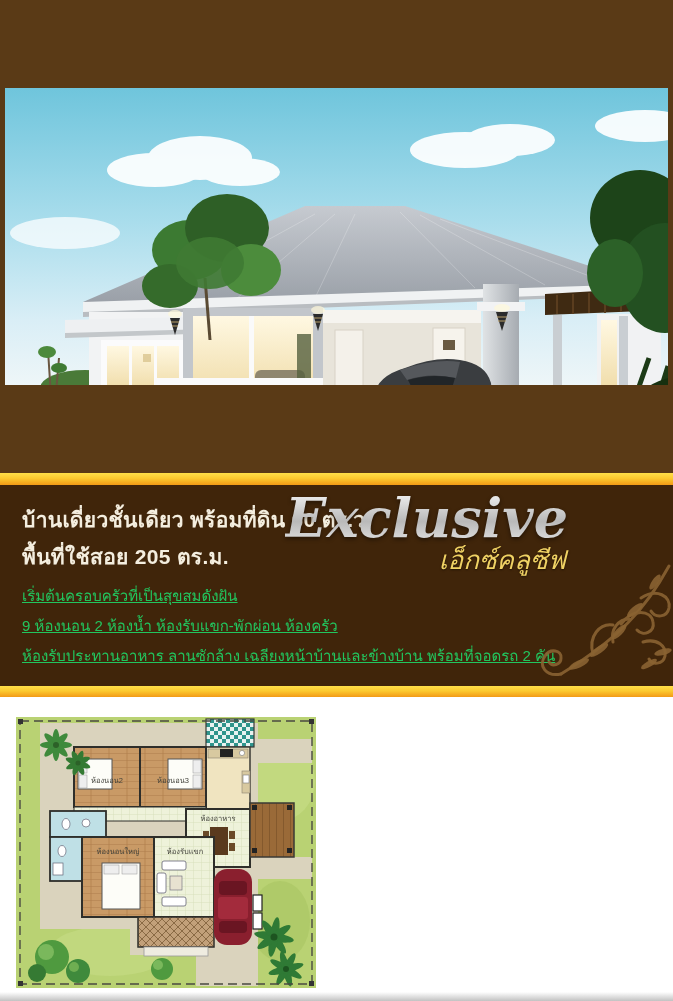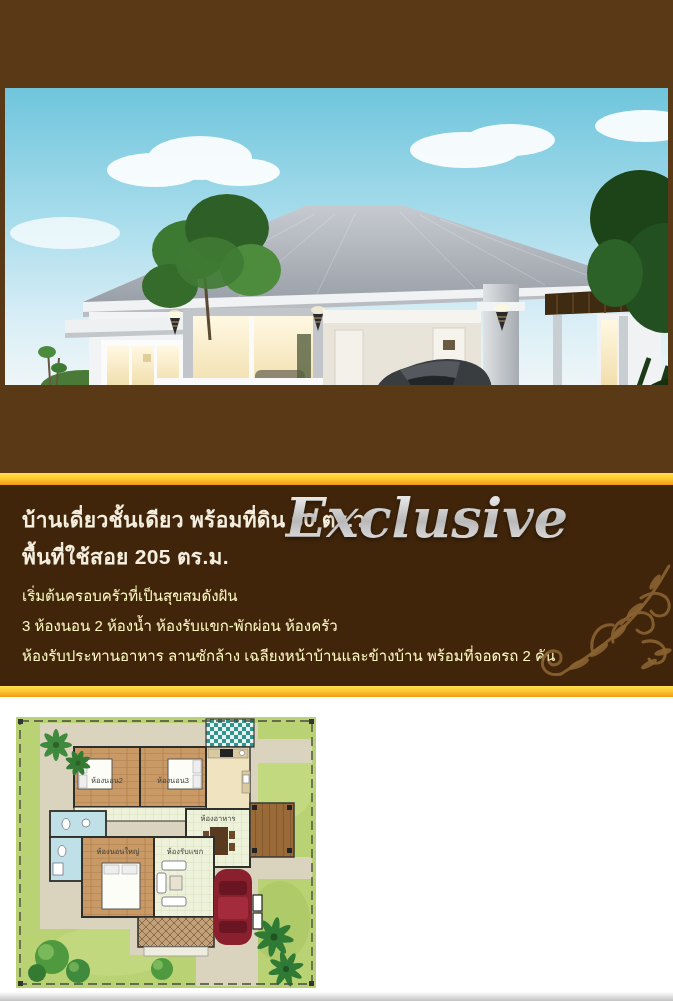--- a/index.html
+++ b/index.html
@@ -9,21 +9,21 @@
     font-family:"Liberation Sans",sans-serif;
   }
   .band-top{height:88px;background:#5a3a16;}
   .photo-wrap{position:relative;margin:0 5px;width:663px;height:297px;background:#9cc;overflow:hidden;}
   .photo-wrap svg{display:block;}
   .band-mid{height:88px;background:#5a3a16;}
   .gold-stripe{height:12px;background:linear-gradient(#ffe049,#fcc92f 45%,#f29a16);}
   .gold-stripe.bottom{height:11px;}
   .info{position:relative;height:201px;background:#40250a;overflow:hidden;}
   .specs-title{position:absolute;left:22px;top:16px;color:#f4eedf;font-size:21px;font-weight:bold;line-height:37px;letter-spacing:.3px;}
-  .body-copy{position:absolute;left:22px;top:96px;color:#fef9c3;font-size:15px;line-height:30px;}
+  .body-copy{position:absolute;left:22px;top:96px;color:#22c55e;font-size:15px;line-height:30px;text-decoration:underline;}
   .brand{position:absolute;right:105px;top:0;text-align:right;}
   .brand-en{
     font-family:"DejaVu Serif","Liberation Serif",serif;font-style:italic;font-weight:bold;
     font-size:54px;line-height:66px;
     background:linear-gradient(#ffffff,#b9b9b9 55%,#efefef);
     -webkit-background-clip:text;background-clip:text;color:transparent;
     filter:drop-shadow(0 2px 2px rgba(0,0,0,.45));
   }
   .brand-th{
     font-family:"DejaVu Serif","Liberation Serif",serif;font-style:italic;
@@ -267,25 +267,26 @@
   <div class="gold-stripe"></div>
 
   <section class="info">
     <div class="specs-title">
       <div>บ้านเดี่ยวชั้นเดียว พร้อมที่ดิน 60 ตร.ว.</div>
       <div>พื้นที่ใช้สอย 205 ตร.ม.</div>
     </div>
 
     <div class="brand">
       <div class="brand-en">Exclusive</div>
+      <div class="brand-th">เอ็กซ์คลูซีฟ</div>
     </div>
 
     <div class="body-copy">
       <div>เริ่มต้นครอบครัวที่เป็นสุขสมดังฝัน</div>
-      <div>3 ห้องนอน 2 ห้องน้ำ ห้องรับแขก-พักผ่อน ห้องครัว</div>
+      <div>9 ห้องนอน 2 ห้องน้ำ ห้องรับแขก-พักผ่อน ห้องครัว</div>
       <div>ห้องรับประทานอาหาร ลานซักล้าง เฉลียงหน้าบ้านและข้างบ้าน พร้อมที่จอดรถ 2 คัน</div>
     </div>
 
     <svg class="flourish" width="150" height="140" viewBox="0 0 150 140">
       <g stroke="#8a6332" fill="none" stroke-width="3" opacity=".9" stroke-linecap="round">
         <path d="M146,14 C122,58 96,86 38,122"></path>
         <path d="M38,122 c-15,3 -23,-8 -16,-18 c5,-8 17,-6 16,2 c0,7 -9,9 -12,4"></path>
         <path d="M98,72 c12,-16 30,-14 32,-2 c2,10 -10,15 -16,8"></path>
         <path d="M118,46 c16,-10 30,-2 28,10 c-2,10 -14,10 -18,3"></path>
         <path d="M70,102 c-5,-18 7,-31 20,-29"></path>

